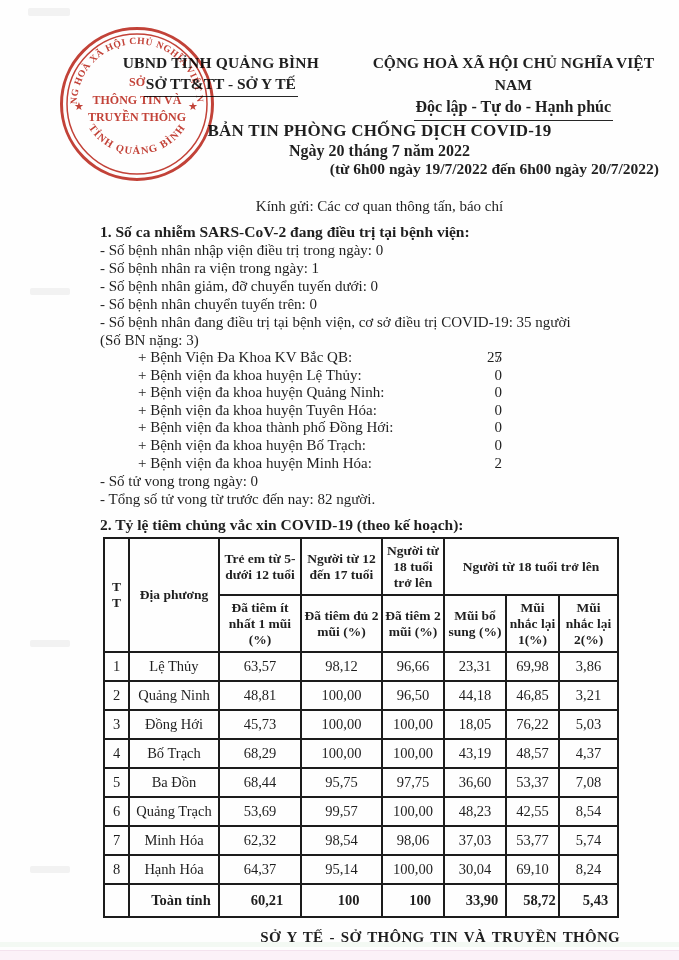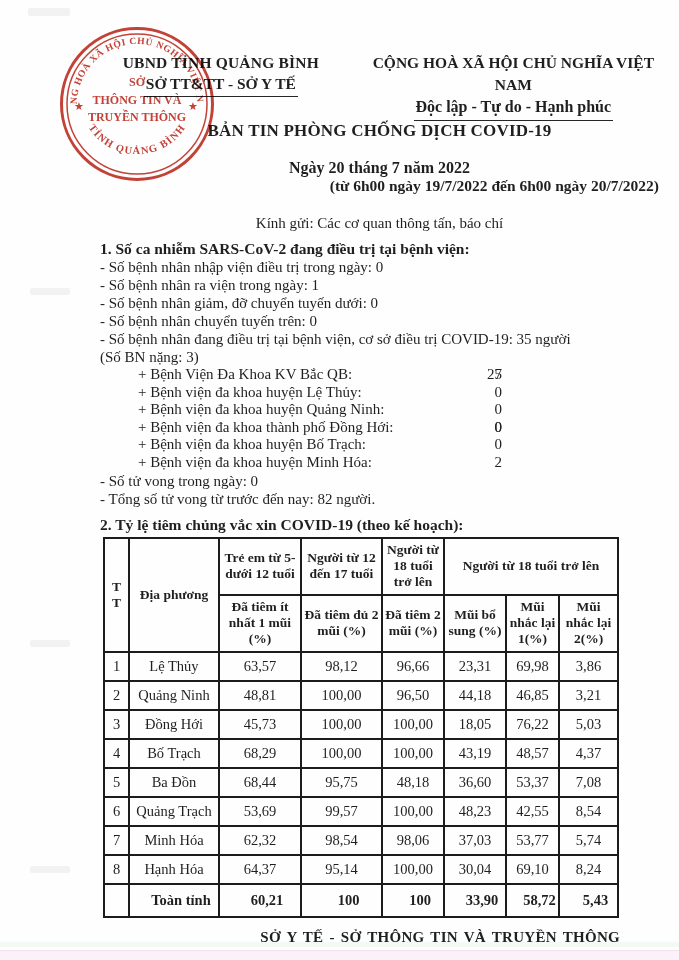--- a/index.html
+++ b/index.html
@@ -25,21 +25,21 @@
   .motto1{font-size:15.5px;font-weight:bold;}
   .motto2{font-size:16px;font-weight:bold;}
 
   
   .stamp{position:absolute;left:57px;top:24px;width:160px;height:160px;
          mix-blend-mode:multiply;opacity:.93;pointer-events:none;}
 
   
   .content{margin:0 20px 0 100px;}
   .doc-title{text-align:center;font-size:17px;font-weight:bold;letter-spacing:.2px;}
-  .date-line{margin-top:18px;text-align:center;font-size:16px;font-weight:bold;}
+  .date-line{margin-top:1px;text-align:center;font-size:16px;font-weight:bold;}
   .period-line{text-align:right;font-size:15.5px;font-weight:bold;}
   .salutation{margin-top:20px;text-align:center;font-size:15px;}
 
   .sec-heading{margin-top:8px;font-size:15.5px;font-weight:bold;}
   .line{font-size:15px;line-height:18px;}
   .hosp{position:relative;font-size:15px;line-height:17.6px;}
   .hosp .hname{margin-left:38px;}
   .hosp .hval{position:absolute;left:362px;top:0;width:40px;text-align:right;}
 
   
@@ -114,21 +114,21 @@
         <div class="line">- Số bệnh nhân giảm, đỡ chuyển tuyến dưới: 0</div>
         <div class="line">- Số bệnh nhân chuyển tuyến trên: 0</div>
         <div class="line">- Số bệnh nhân đang điều trị tại bệnh viện, cơ sở điều trị COVID-19: 35 người</div>
         <div class="line">(Số BN nặng: 3)</div>
       </div>
     <div id="hospital-list">
         <div class="hosp"><span class="hval">25</span></div>
         <div class="hosp"><span class="hname">+ Bệnh Viện Đa Khoa KV Bắc QB:</span><span class="hval">7</span></div>
         <div class="hosp"><span class="hname">+ Bệnh viện đa khoa huyện Lệ Thủy:</span><span class="hval">0</span></div>
         <div class="hosp"><span class="hname">+ Bệnh viện đa khoa huyện Quảng Ninh:</span><span class="hval">0</span></div>
-        <div class="hosp"><span class="hval">0</span></div>
+        <div class="hosp"><span class="hname">+ Bệnh viện đa khoa huyện Tuyên Hóa:</span><span class="hval">0</span></div>
         <div class="hosp"><span class="hname">+ Bệnh viện đa khoa thành phố Đồng Hới:</span><span class="hval">0</span></div>
         <div class="hosp"><span class="hname">+ Bệnh viện đa khoa huyện Bố Trạch:</span><span class="hval">0</span></div>
         <div class="hosp"><span class="hname">+ Bệnh viện đa khoa huyện Minh Hóa:</span><span class="hval">2</span></div>
       </div>
     <div id="sec1-footer">
         <div class="line">- Số tử vong trong ngày: 0</div>
         <div class="line">- Tổng số tử vong từ trước đến nay: 82 người.</div>
       </div>
 
     <div class="sec-heading">2. Tỷ lệ tiêm chủng vắc xin COVID-19 (theo kế hoạch):</div>
@@ -202,21 +202,21 @@
             <td>100,00</td>
             <td>43,19</td>
             <td>48,57</td>
             <td>4,37</td>
           </tr>
           <tr>
             <td>5</td>
             <td class="name-cell">Ba Đồn</td>
             <td>68,44</td>
             <td>95,75</td>
-            <td>48,18</td>
+            <td>97,75</td>
             <td>36,60</td>
             <td>53,37</td>
             <td>7,08</td>
           </tr>
           <tr>
             <td>6</td>
             <td class="name-cell">Quảng Trạch</td>
             <td>53,69</td>
             <td>99,57</td>
             <td>100,00</td>

